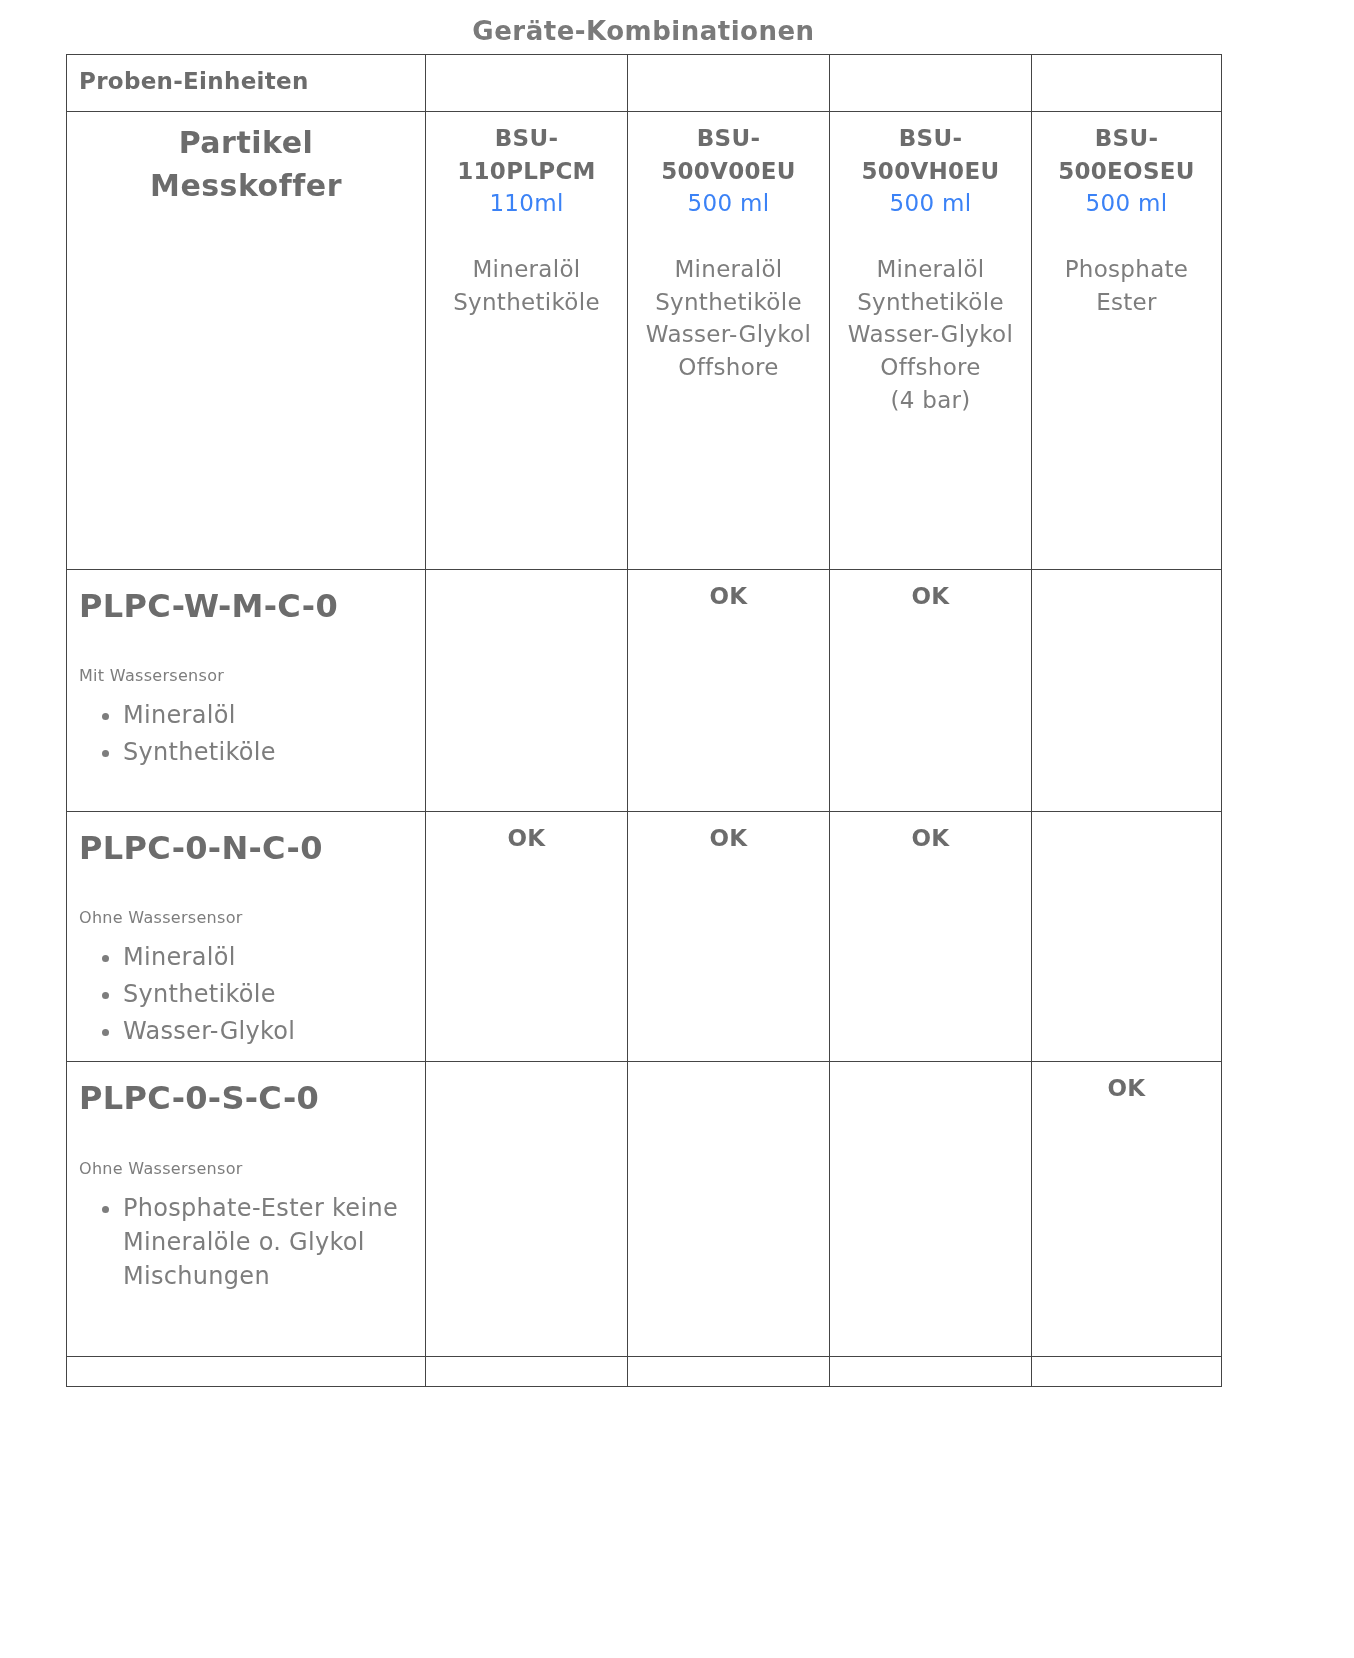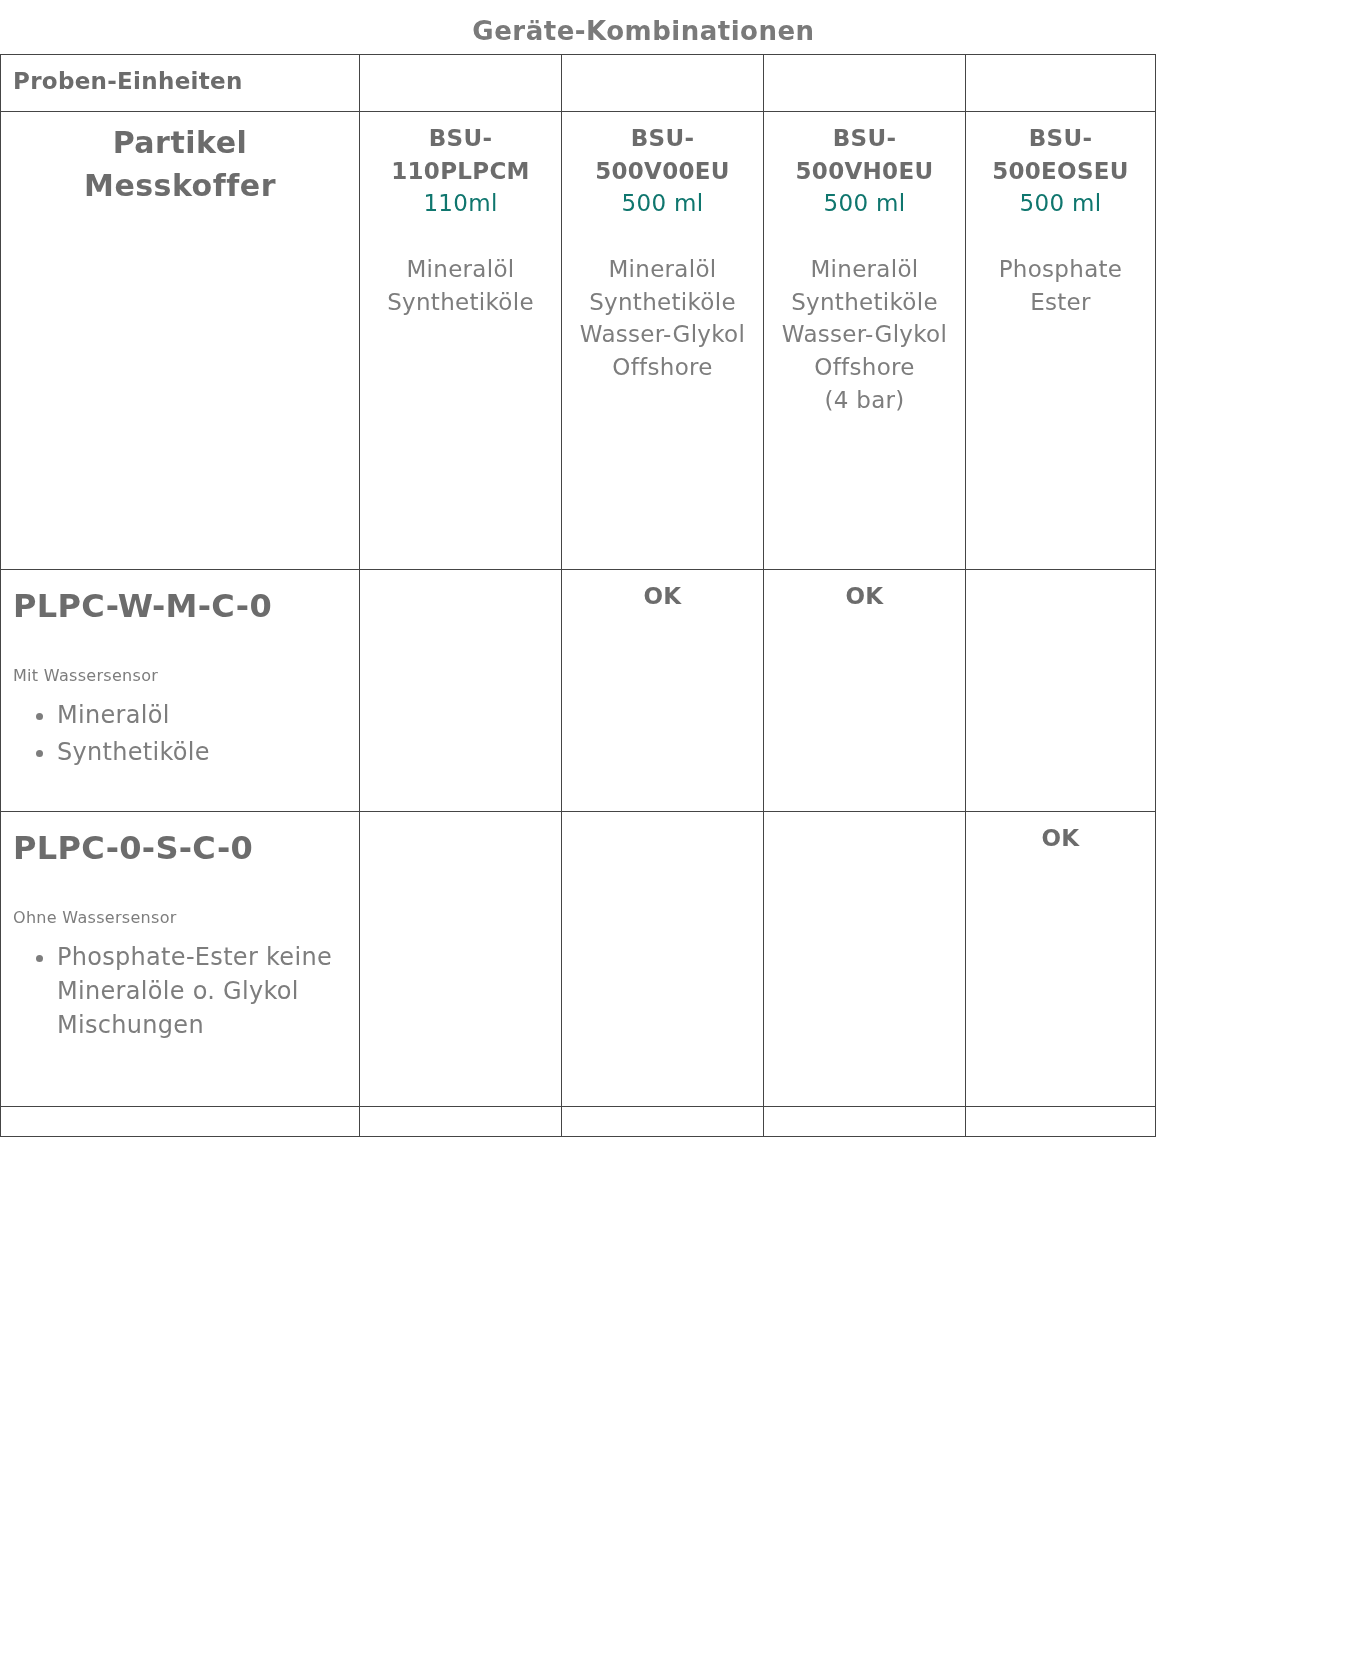--- a/index.html
+++ b/index.html
@@ -23,20 +23,21 @@
     font-size: 26px;
     font-weight: bold;
     color: #7a7a7a;
     letter-spacing: 0.5px;
     margin-bottom: 8px;
   }
   table.combo {
     border-collapse: collapse;
     table-layout: fixed;
     width: 1155px;
+    margin-left: 66px;
   }
   table.combo td {
     border: 1px solid #454545;
     vertical-align: top;
     padding: 10px 12px;
     font-size: 23px;
     line-height: 1.42;
     letter-spacing: 0.3px;
     overflow: hidden;
   }
@@ -64,21 +65,21 @@
     font-size: 30px;
     font-weight: bold;
     color: #6c6c6c;
     letter-spacing: 0.5px;
     padding-bottom: 18px;
   }
   .colhead .model {
     font-weight: bold;
     color: #6c6c6c;
   }
-  .colhead .volume { color: #0f766e; }
+  .colhead .volume { color: #3b82f6; }
   .colhead .media { margin-top: 33px; }
   .colhead .media div { color: #7d7d7d; }
 
   td.rowhead .model {
     font-size: 32px;
     font-weight: bold;
     color: #6c6c6c;
     margin-top: 4px;
   }
   td.rowhead .sensor {
@@ -181,20 +182,35 @@
           <li>Synthetiköle</li>
         </ul>
       </td>
       <td class="ok-cell"></td>
       <td class="ok-cell">OK</td>
       <td class="ok-cell">OK</td>
       <td class="ok-cell"></td>
     </tr>
 
 
+    <tr class="r-data3">
+      <td class="rowhead">
+        <div class="model">PLPC-0-N-C-0</div>
+        <div class="sensor">Ohne Wassersensor</div>
+        <ul>
+          <li>Mineralöl</li>
+          <li>Synthetiköle</li>
+          <li>Wasser-Glykol</li>
+        </ul>
+      </td>
+      <td class="ok-cell">OK</td>
+      <td class="ok-cell">OK</td>
+      <td class="ok-cell">OK</td>
+      <td class="ok-cell"></td>
+    </tr>
 
     <tr class="r-data4">
       <td class="rowhead">
         <div class="model">PLPC-0-S-C-0</div>
         <div class="sensor">Ohne Wassersensor</div>
         <ul>
           <li>Phosphate-Ester keine Mineralöle o. Glykol Mischungen</li>
         </ul>
       </td>
       <td class="ok-cell"></td>

